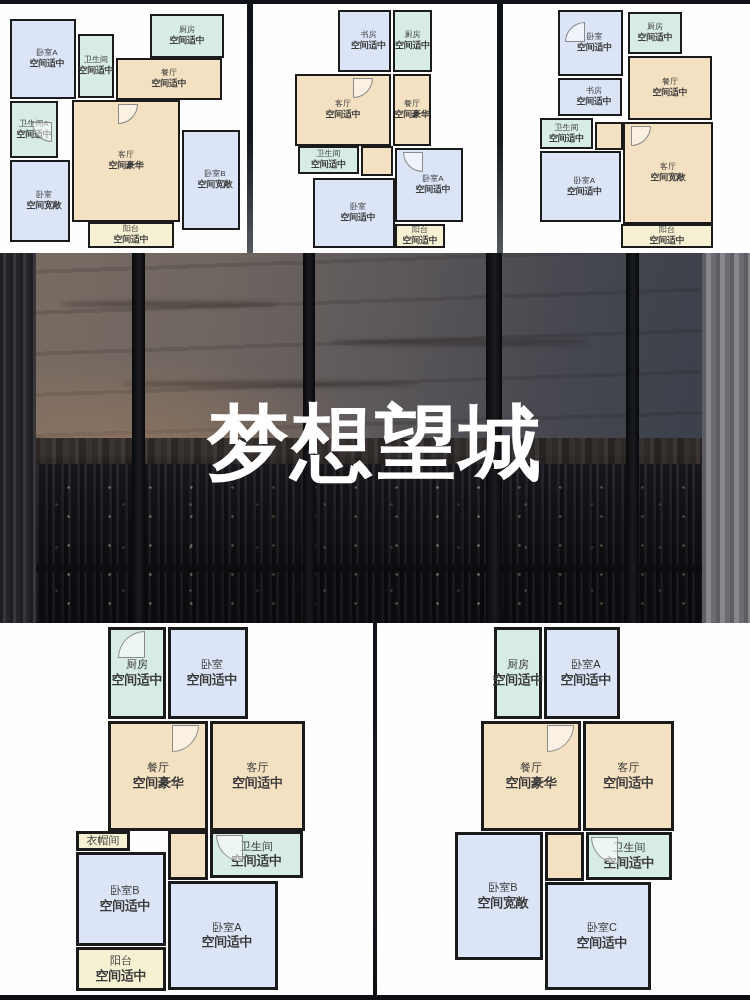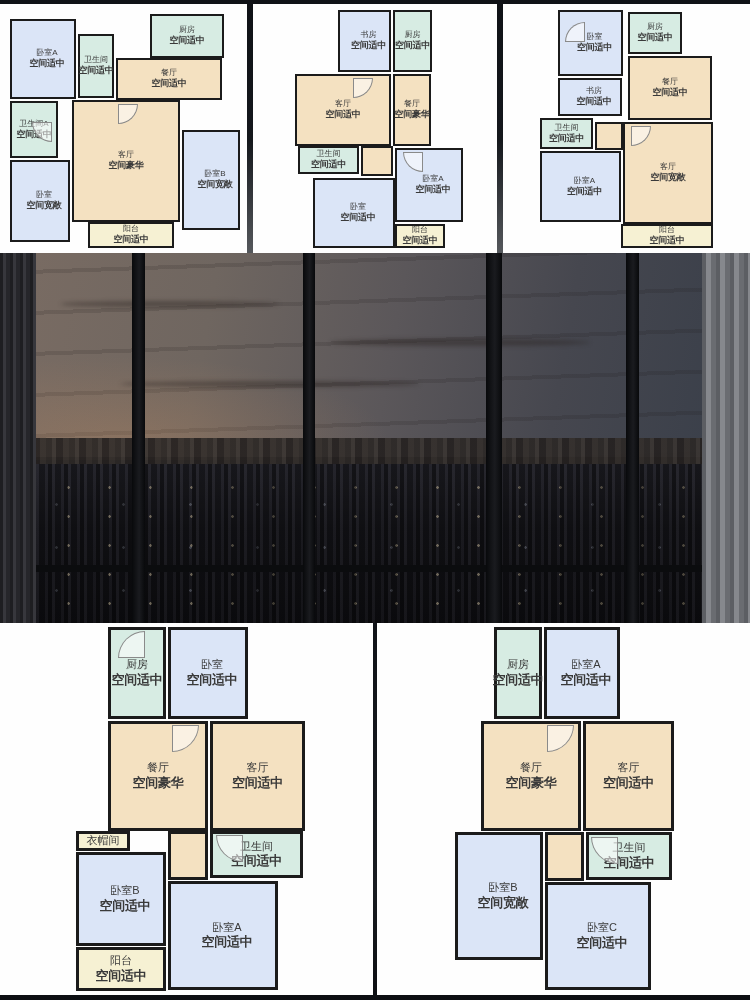--- a/index.html
+++ b/index.html
@@ -203,20 +203,21 @@
     <div class="city-far"></div>
     <div class="city-near"></div>
     <div class="h-mullion"></div>
     <div class="mullion m1"></div>
     <div class="mullion m2"></div>
     <div class="mullion m3"></div>
     <div class="mullion m4"></div>
     <div class="curtain curtain-left"></div>
     <div class="curtain curtain-right"></div>
     <div class="hero-text">
+      <div class="hero-title">梦想望城</div>
     </div>
   </div>
 
   <div class="strip" id="strip-bottom">
     <div class="plan-panel plan-large" id="p4">
         <div class="room room-utility" style="left: 108px; top: 4px; width: 58px; height: 92px;">
           <div class="room-name">厨房</div>
           <div class="room-grade">空间适中</div>
         </div>
         <div class="room room-bedroom" style="left: 168px; top: 4px; width: 80px; height: 92px;">

